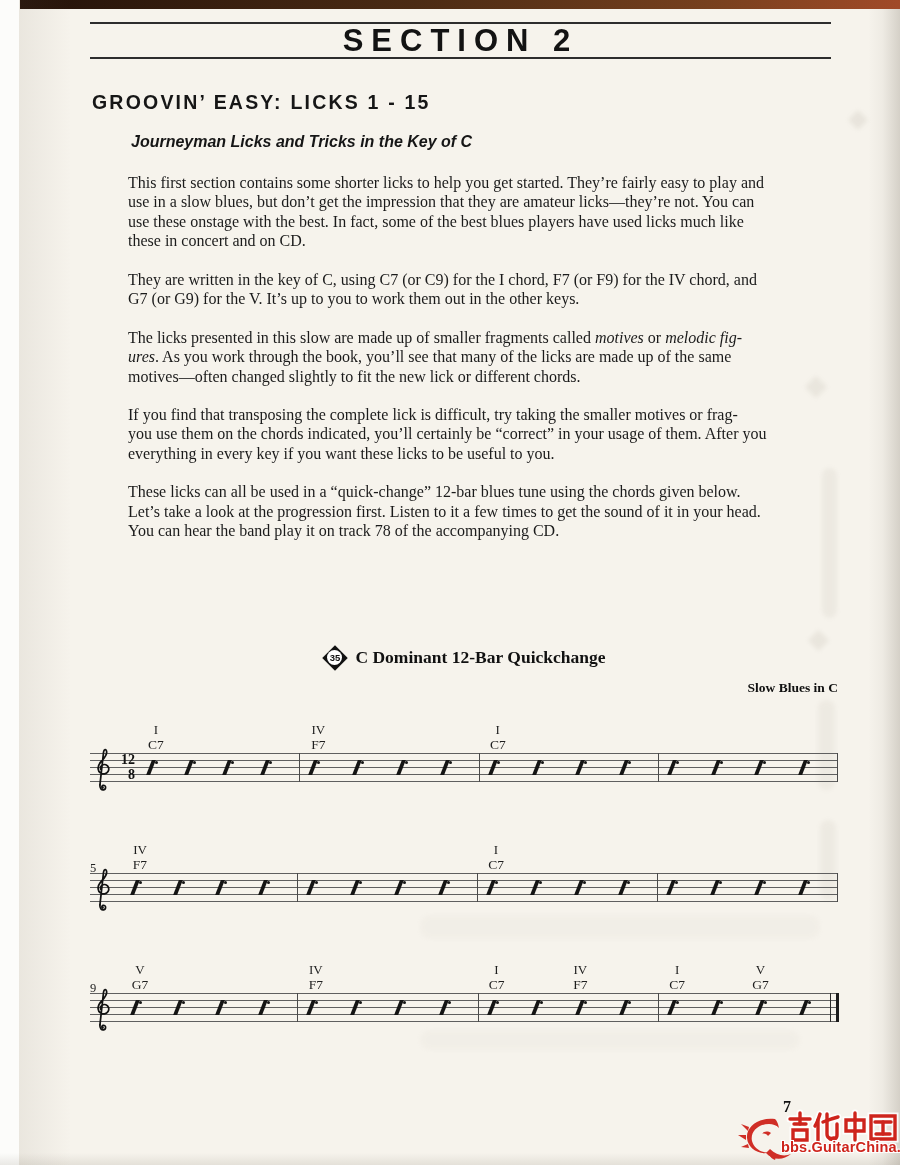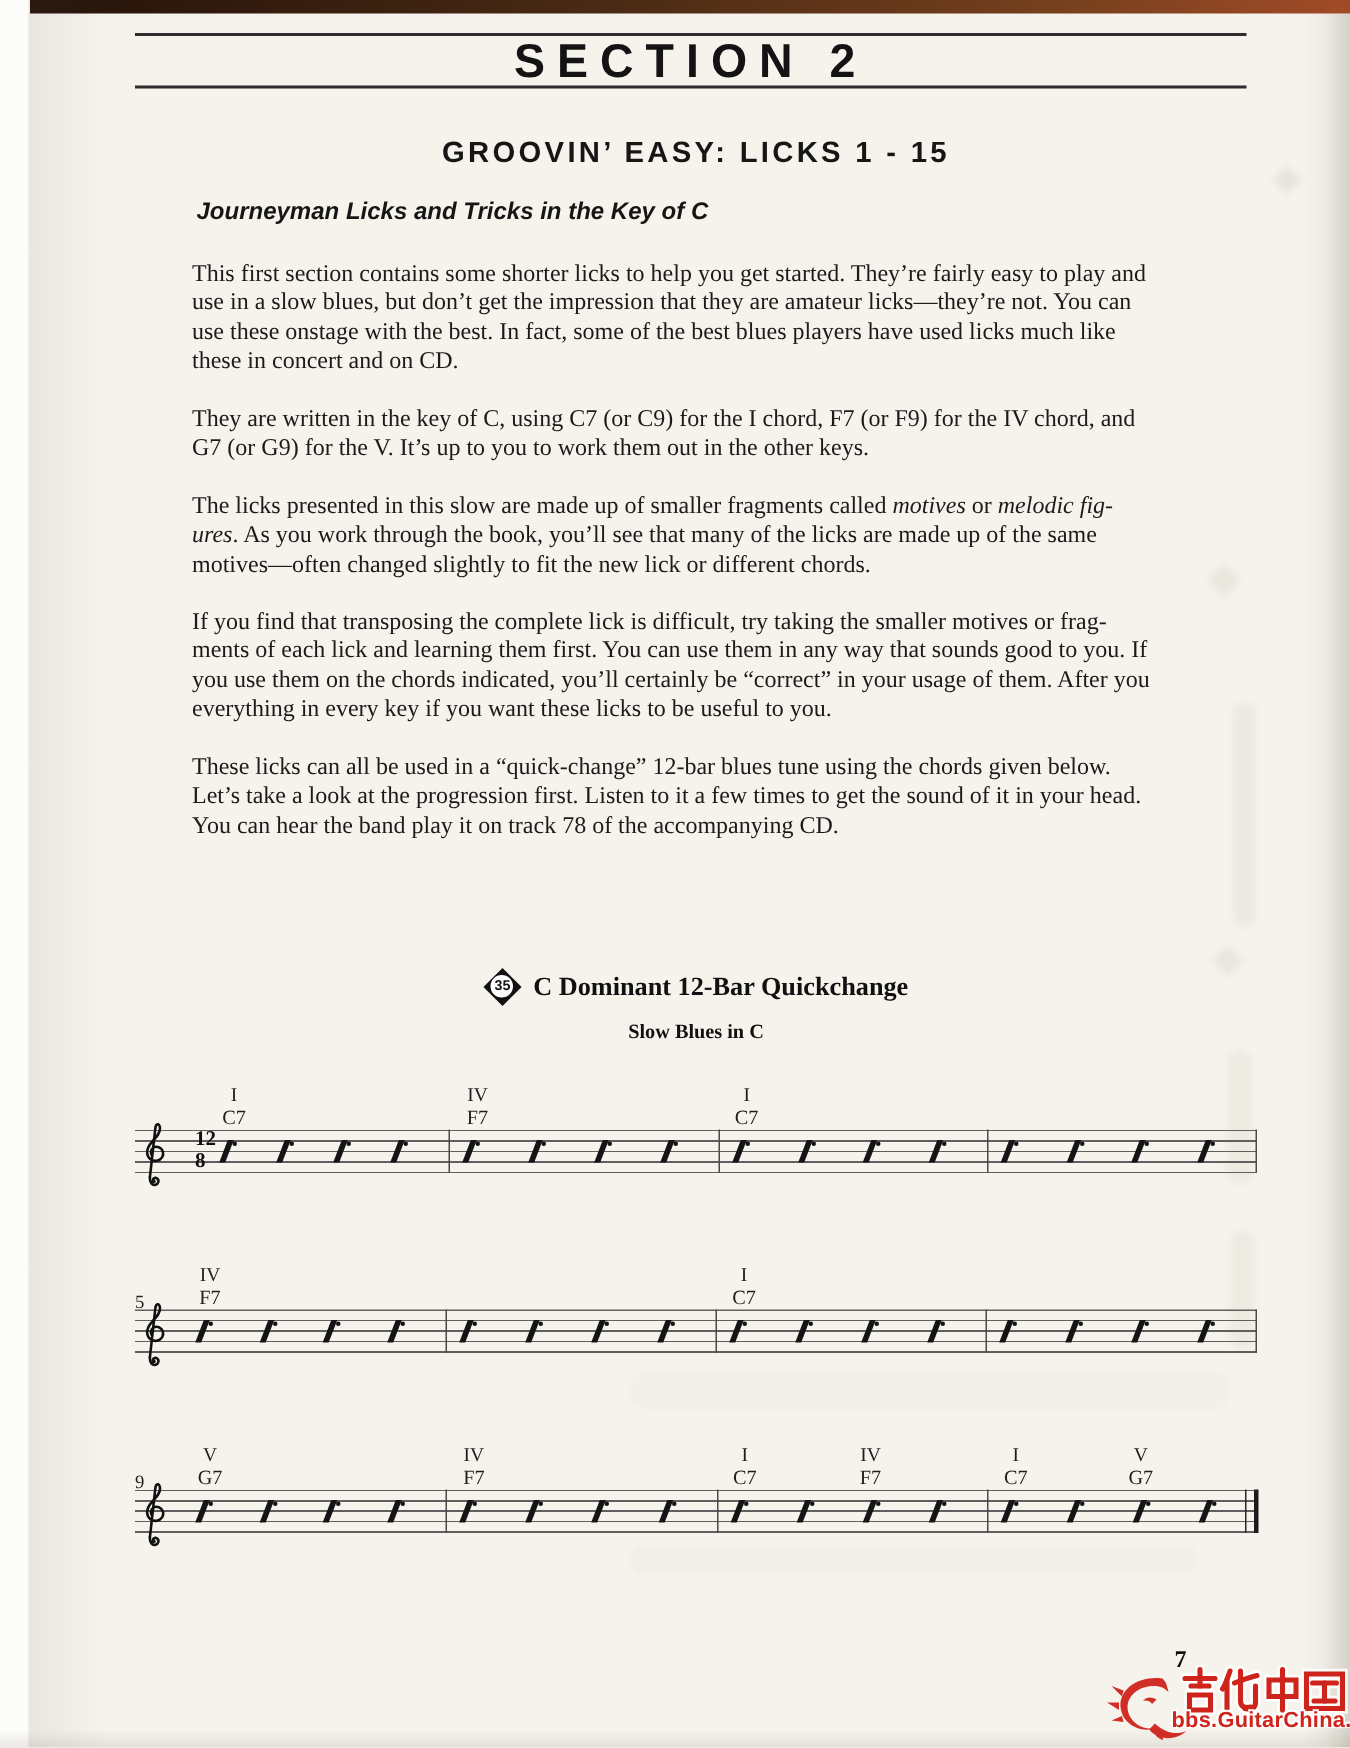--- a/index.html
+++ b/index.html
@@ -20,51 +20,51 @@
     background:linear-gradient(to left,rgba(95,85,70,.22),rgba(95,85,70,.05) 55%,rgba(95,85,70,0));}
   .bottom-shade{left:0;right:0;bottom:0;height:12px;
     background:linear-gradient(to top,rgba(100,90,75,.12),rgba(100,90,75,0));}
   .ghost{background:#b4ad9f;filter:blur(2px);}
   .ghost.diamond{transform:rotate(45deg);}
   
   .rule{left:90px;width:741px;height:2px;background:#2d2d2d;}
   .section-title{left:90px;width:741px;top:24px;text-align:center;
     font-family:"Liberation Sans",sans-serif;font-weight:bold;font-size:31px;
     line-height:33px;letter-spacing:8px;color:#131313;transform:scaleY(1.02);}
-  .heading{left:92px;width:744px;top:91px;text-align:center;
+  .heading{left:92px;width:744px;top:91px;text-align:left;
     font-family:"Liberation Sans",sans-serif;font-weight:bold;font-size:19.5px;
     letter-spacing:2.2px;color:#161616;}
   .subheading{left:131px;top:133px;font-family:"Liberation Sans",sans-serif;
     font-weight:bold;font-style:italic;font-size:16px;color:#161616;}
   
   .body-text{left:128px;top:173px;width:690px;font-size:16px;line-height:19.45px;}
   .para{margin:0 0 19px 0;}
   .tline{height:19.45px;white-space:nowrap;}
   .tline em{font-style:italic;}
   
   .music-title{left:90px;width:748px;top:645px;display:flex;justify-content:center;
     align-items:center;gap:8px;font-weight:bold;font-size:17.5px;color:#111;}
   .badge{position:relative;width:25px;height:25px;flex:0 0 auto;}
   .badge .dia{position:absolute;left:3.5px;top:3.5px;width:18px;height:18px;
     background:#111;transform:rotate(45deg);}
   .badge .circ{position:absolute;left:5px;top:5px;width:15px;height:15px;
     border-radius:50%;background:#fff;}
   .badge .num{position:absolute;left:0;top:0;width:25px;height:25px;display:flex;
     align-items:center;justify-content:center;font-family:"Liberation Sans",sans-serif;
     font-weight:bold;font-size:9.5px;color:#111;}
-  .music-subtitle{left:90px;width:748px;top:680px;text-align:center;
+  .music-subtitle{left:90px;width:748px;top:680px;text-align:right;
     font-weight:bold;font-size:13.5px;color:#111;}
   
   .system{position:absolute;left:90px;width:748px;height:64px;}
   .mnum{position:absolute;left:0;top:20px;font-size:12.5px;color:#222;}
   .staff{position:absolute;left:0;right:0;top:32px;height:29px;display:flex;
     background:repeating-linear-gradient(to bottom,#5f5f5f 0,#5f5f5f 1px,transparent 1px,transparent 7px);}
   .clef{position:absolute;left:1px;top:-9px;width:22px;height:50px;}
   .clef svg{display:block;width:100%;height:100%;}
-  .tsig{position:absolute;left:40px;top:-1px;width:21px;text-align:left;
+  .tsig{position:absolute;left:24px;top:-1px;width:21px;text-align:right;
     font-weight:bold;font-size:14px;line-height:15px;color:#111;}
   .lead{flex:0 0 auto;}
   .measure{position:relative;flex:1 1 0;border-right:1.3px solid #4a4a4a;
     display:flex;justify-content:space-between;padding:0 28px 0 8px;}
   .measure.final{border-right:none;}
   .measure.final::after{content:"";position:absolute;right:-1px;top:0;bottom:0;width:5px;
     border-left:1.2px solid #2a2a2a;border-right:3px solid #1c1c1c;}
   .slash{position:relative;width:11px;height:15px;margin-top:6.5px;flex:0 0 auto;}
   .slash::before{content:"";position:absolute;left:3px;top:0;width:3.6px;height:15px;
     background:#141414;transform:skewX(-21deg);}
@@ -118,21 +118,20 @@
       <div class="tline"><span>They are written in the key of C, using C7 (or C9) for the I chord, F7 (or F9) for the IV chord, and</span></div>
       <div class="tline"><span>G7 (or G9) for the V. It’s up to you to work them out in the other keys.</span></div>
     </div>
     <div class="para">
       <div class="tline"><span>The licks presented in this slow are made up of smaller fragments called </span><em>motives</em><span> or </span><em>melodic fig-</em></div>
       <div class="tline"><em>ures</em><span>. As you work through the book, you’ll see that many of the licks are made up of the same</span></div>
       <div class="tline"><span>motives—often changed slightly to fit the new lick or different chords.</span></div>
     </div>
     <div class="para">
       <div class="tline"><span>If you find that transposing the complete lick is difficult, try taking the smaller motives or frag-</span></div>
-      <div class="tline"><span>ments of each lick and learning them first. You can use them in any way that sounds good to you. If</span></div>
       <div class="tline"><span>you use them on the chords indicated, you’ll certainly be “correct” in your usage of them. After you</span></div>
       <div class="tline"><span>everything in every key if you want these licks to be useful to you.</span></div>
     </div>
     <div class="para">
       <div class="tline"><span>These licks can all be used in a “quick-change” 12-bar blues tune using the chords given below.</span></div>
       <div class="tline"><span>Let’s take a look at the progression first. Listen to it a few times to get the sound of it in your head.</span></div>
       <div class="tline"><span>You can hear the band play it on track 78 of the accompanying CD.</span></div>
     </div>
   </div>
 

